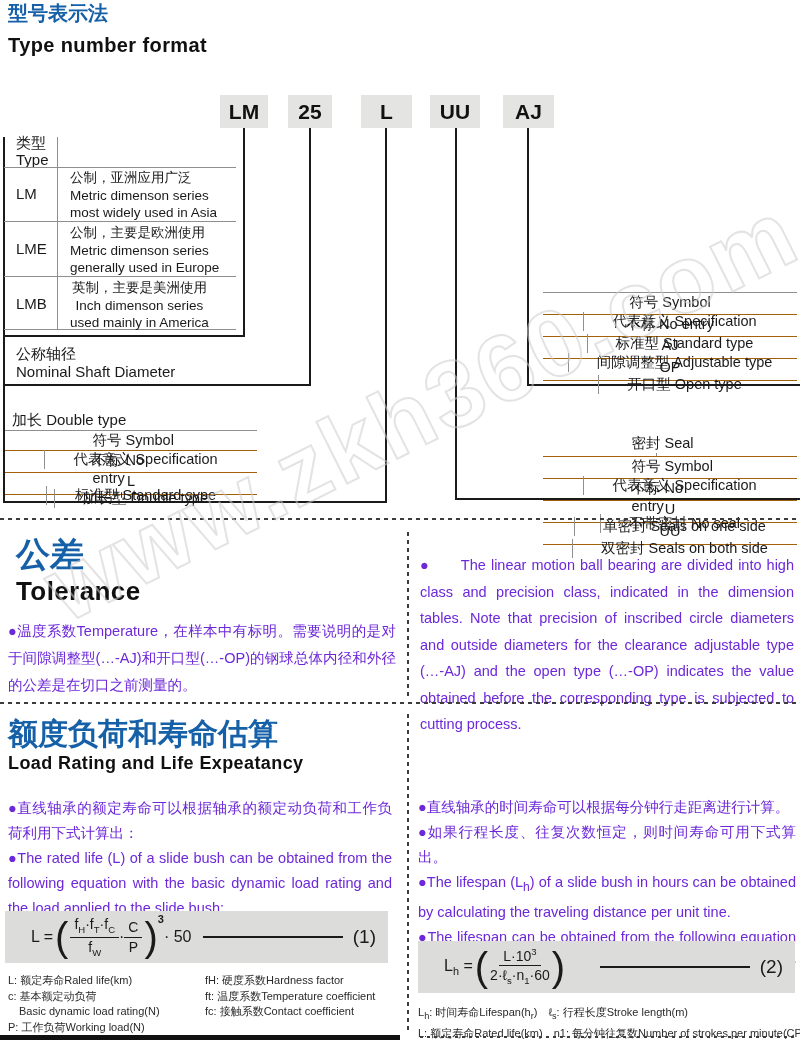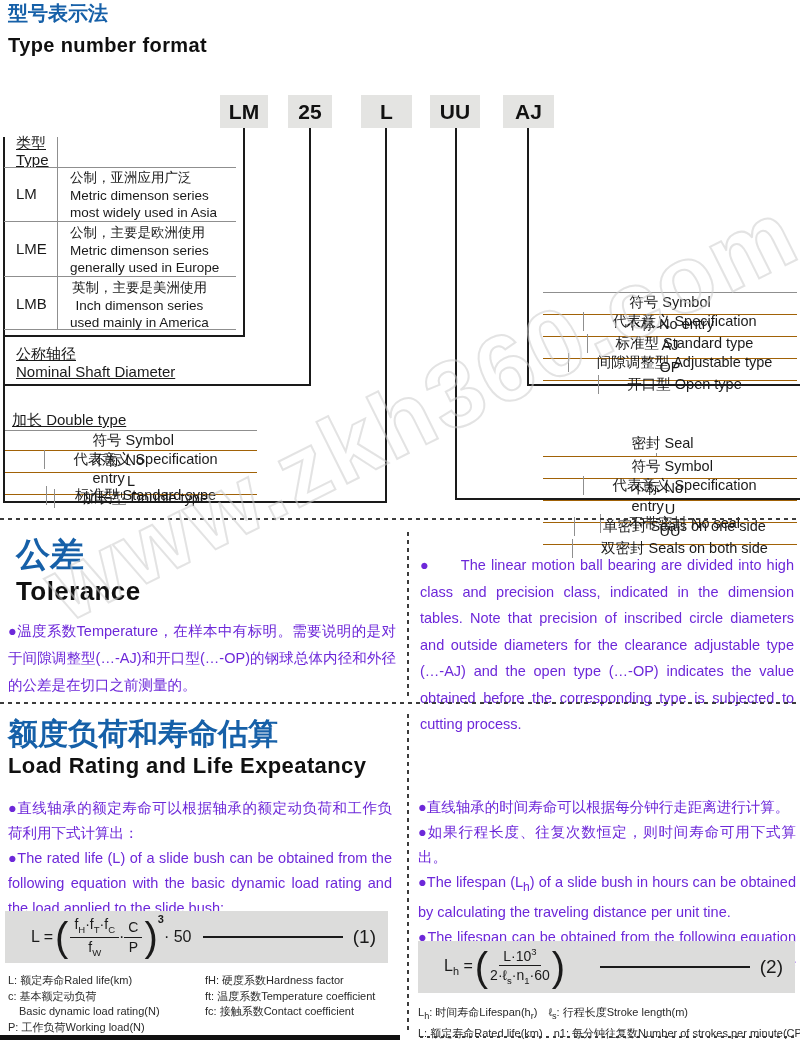--- a/index.html
+++ b/index.html
@@ -10,21 +10,21 @@
   .vline{position:absolute;background:#1a1a1a;width:2px;}
   .gh{position:absolute;background:#8f8f8f;height:1px;}
   .gv{position:absolute;background:#8f8f8f;width:1px;}
   .dash-h{position:absolute;height:2px;background:repeating-linear-gradient(90deg,#3c3c3c 0 4px,transparent 4px 8px);}
   .dash-v{position:absolute;width:2px;background:repeating-linear-gradient(180deg,#3c3c3c 0 4px,transparent 4px 8px);}
   .dot-h{position:absolute;height:2px;background:repeating-linear-gradient(90deg,#3c3c3c 0 3px,transparent 3px 7px);}
   .blue-title{position:absolute;color:#1660a8;font-weight:bold;}
   .black-sub{position:absolute;color:#101010;font-weight:bold;letter-spacing:.4px;}
   .code-box{position:absolute;top:95px;height:33px;background:#e4e4e2;color:#111;
             font-size:21px;font-weight:bold;text-align:center;line-height:33px;}
-  .lbl{position:absolute;font-size:15px;line-height:17px;color:#1a1a1a;text-decoration:underline;}
+  .lbl{position:absolute;font-size:15px;line-height:17px;color:#1a1a1a;}
   .code{position:absolute;font-size:15px;color:#1a1a1a;}
   .desc{position:absolute;font-size:13.5px;line-height:17.5px;color:#1a1a1a;}
   .mini-table{position:absolute;font-size:14.5px;color:#1a1a1a;border-top:1px solid #8f8f8f;}
   .mt-row{display:flex;align-items:center;border-bottom:1px solid #a16207;flex-direction:column;}
   .mt-row .c1{width:93px;text-align:center;flex:0 0 auto;}
   .mt-row .c1.left{text-align:left;padding-left:8px;box-sizing:border-box;}
   .mt-row .c2{flex:1;border-left:1px solid #8f8f8f;padding-left:28px;}
   .para{position:absolute;font-size:14.5px;color:#6d28d9;text-align:justify;}
   .gray-box{position:absolute;background:#dcdcdb;}
   .formula{display:flex;align-items:center;height:100%;font-size:16px;color:#1a1a1a;padding:0 0 0 26px;}
@@ -167,21 +167,21 @@
 
   <div class="dash-h" style="left:0;top:518px;width:800px;"></div>
   <div class="blue-title" style="left:16px;top:532px;font-size:34px;">公差</div>
   <div class="black-sub" style="left:16px;top:576px;font-size:26px;">Tolerance</div>
   <div class="para" style="left:8px;top:618px;width:388px;line-height:27px;">●温度系数Temperature，在样本中有标明。需要说明的是对于间隙调整型(…-AJ)和开口型(…-OP)的钢球总体内径和外径的公差是在切口之前测量的。</div>
   <div class="dash-v" style="left:407px;top:532px;height:168px;"></div>
   <div class="para" style="left:420px;top:552px;width:374px;line-height:26.5px;">●　　The linear motion ball bearing are divided into high class and precision class, indicated in the dimension tables. Note that precision of inscribed circle diameters and outside diameters for the clearance adjustable type (…-AJ) and the open type (…-OP) indicates the value obtained before the corresponding type is subjected to cutting process.</div>
   <div class="dash-h" style="left:0;top:702px;width:800px;"></div>
 
   <div class="blue-title" style="left:8px;top:714px;font-size:30px;">额度负荷和寿命估算</div>
-  <div class="black-sub" style="left:8px;top:753px;font-size:22px;">Load Rating and Life Expeatancy</div>
+  <div class="black-sub" style="left:8px;top:753px;font-size:18px;">Load Rating and Life Expeatancy</div>
   <div class="dash-v" style="left:407px;top:714px;height:320px;"></div>
 
   <div class="bullets para" style="left:8px;top:796px;width:384px;line-height:25px;font-size:14.5px;">
     <div>●直线轴承的额定寿命可以根据轴承的额定动负荷和工作负荷利用下式计算出：</div>
     <div>●The rated life (L) of a slide bush can be obtained from the following equation with the basic dynamic load rating and the load applied to the slide bush:</div>
   </div>
   <div class="gray-box" style="left:5px;top:911px;width:383px;height:52px;">
     <div class="formula">
       <span>L =</span>
       <span class="paren">(</span>

